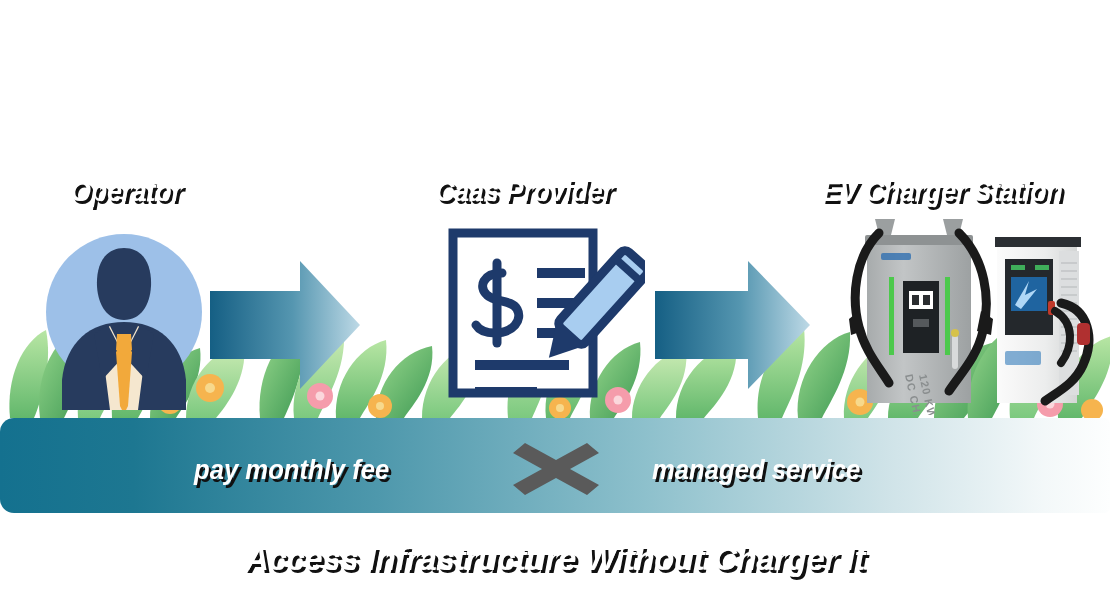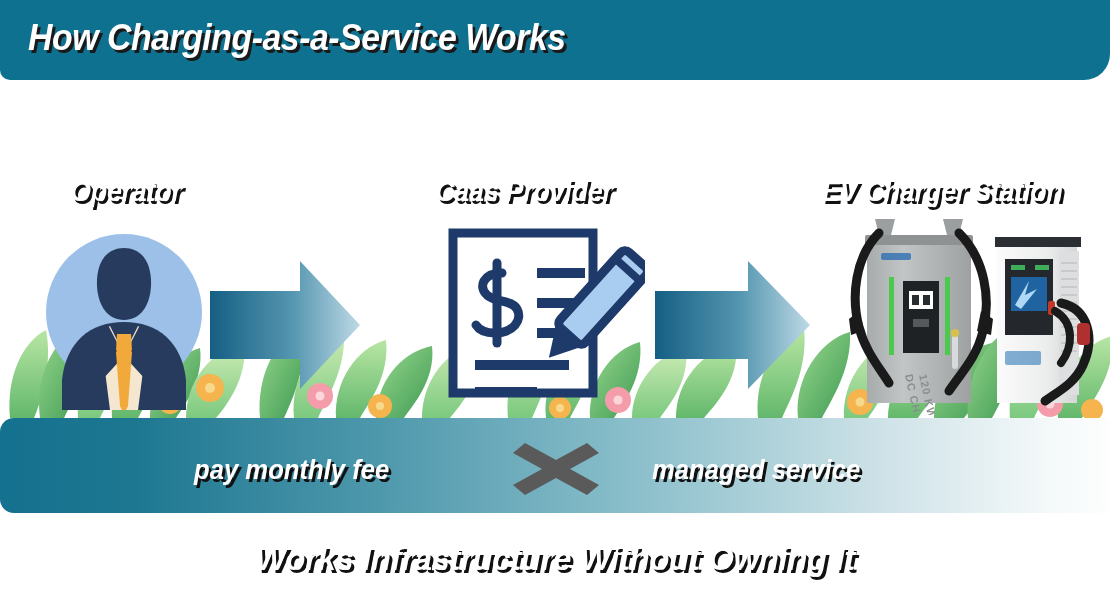--- a/index.html
+++ b/index.html
@@ -354,33 +354,30 @@
       <text x="60" y="160" fill="#8a8e8f" font-family="'Liberation Sans', sans-serif" font-size="11" font-weight="bold" letter-spacing="1" transform="rotate(78 60 160)">DC CHARGE</text>
 
       <path d="M34,18 C10,42 6,82 14,112 C20,136 34,152 44,168" stroke="#1a1a1a" stroke-width="9" fill="none" stroke-linecap="round"></path>
       <path d="M14,96 L4,104 L6,120 L18,116 Z" fill="#1a1a1a"></path>
 
       <path d="M114,18 C140,44 146,84 138,116 C132,142 116,158 104,176" stroke="#1a1a1a" stroke-width="9" fill="none" stroke-linecap="round"></path>
       <path d="M136,96 L148,104 L146,120 L132,116 Z" fill="#1a1a1a"></path>
     </g>
   </svg>
 
-  <div id="header-bar">
-    <div id="header-title">How Charging-as-a-Service Works</div>
-  </div>
 
   <div class="col-label" id="label-operator">Operator</div>
   <div class="col-label" id="label-provider">Caas Provider</div>
   <div class="col-label" id="label-station">EV Charger Station</div>
 
   <div id="banner"></div>
 
   <div class="banner-text" id="banner-left">pay monthly fee</div>
 
   <svg id="banner-x" viewBox="0 0 86 52">
     <polygon points="12,0 43,17 74,0 86,10 57,26 86,42 74,52 43,35 12,52 0,42 29,26 0,10" fill="#5a5a5a"></polygon>
   </svg>
 
   <div class="banner-text" id="banner-right">managed service</div>
 
-  <div id="tagline">Works Infrastructure Without Owning It</div>
+  <div id="tagline">Access Infrastructure Without Charger It</div>
 
 </div>
 
 </body></html>

